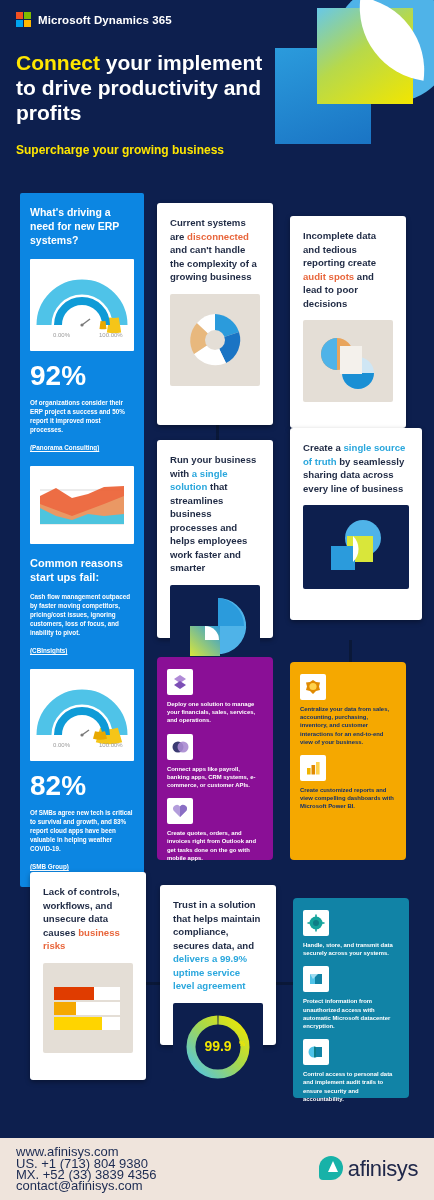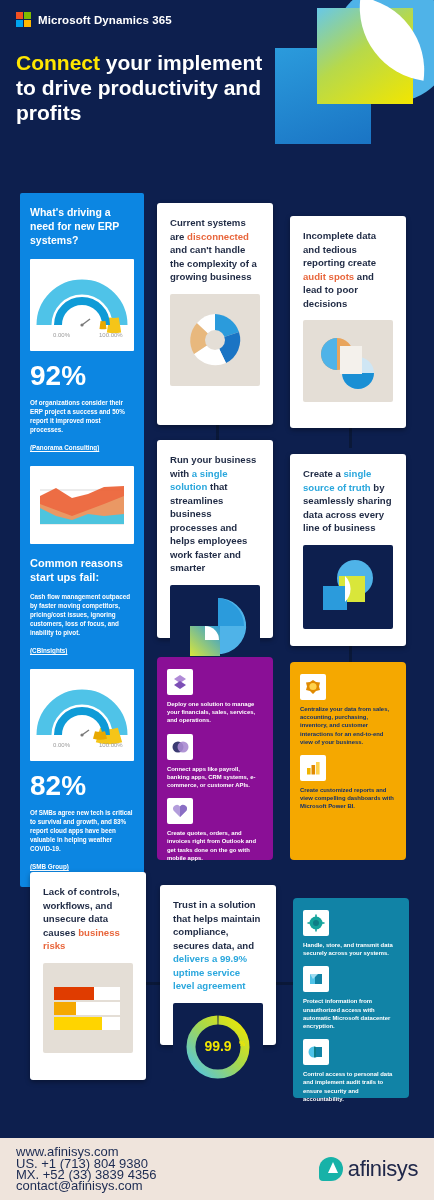--- a/index.html
+++ b/index.html
@@ -71,21 +71,21 @@
   .cpanel.orange .ctext{color:#12306b;}
   .cpanel.teal .ctext{color:#ffffff;}
 
   
   .conn{position:absolute;background:#0a1838;}
 
   
   .footer{position:absolute;left:0;bottom:0;width:434px;height:62px;background:#efe4dc;
      display:flex;align-items:center;justify-content:space-between;padding:0 16px;box-sizing:border-box;}
   .fcontact{color:#1c2b52;font-size:13px;line-height:11.4px;}
-  .flogo{display:flex;align-items:center;gap:5px;}
+  .flogo{display:flex;align-items:flex-start;gap:5px;}
   .flogo-mark{width:24px;height:24px;border-radius:50% 50% 50% 4px;background:#17b2a8;position:relative;}
   .flogo-mark:after{content:"";position:absolute;left:9px;top:5px;width:0;height:0;
      border-left:5px solid transparent;border-right:5px solid transparent;border-bottom:11px solid #fff;}
   .flogo-text{color:#20284a;font-size:22px;letter-spacing:-.4px;}
 </style>
 </head>
 <body>
 
 <div class="page">
 
@@ -101,20 +101,21 @@
           <i></i>
           <i></i>
           <i></i>
           <i></i>
         </span>
       <span class="ms-name">Microsoft Dynamics 365</span>
     </div>
     <div class="hl-title">
       <span class="accent">Connect</span><span> your implement to drive productivity and profits</span>
     </div>
+    <div class="hl-sub">Supercharge your growing business</div>
   </div>
 
   <div class="col-left">
     <div class="blue-panel">
 
       <div class="bp-title">What's  driving a need for new ERP systems?</div>
       <div class="bp-chart">
         <svg width="100" height="76" viewBox="0 0 100 76">
           <path d="M12 58 A38 38 0 0 1 88 58" fill="none" stroke="#4fc3e8" stroke-width="15"></path>
           <path d="M76 58 A38 38 0 0 0 88 58" fill="none" stroke="#f5c518" stroke-width="15"></path>
@@ -216,21 +217,21 @@
             <linearGradient id="g1" x1="0" y1="1" x2="1" y2="0">
           <stop offset="0%" stop-color="#d9e63a"></stop>
               <stop offset="100%" stop-color="#2b9bdc"></stop>
         </linearGradient>
           </defs>
         <path d="M27 34 A14 14 0 0 1 41 48 L27 48 Z" fill="#ffffff"></path>
       </svg>
     </div>
   </div>
 
-  <div class="fcard" style="left:290px;top:454px;width:116px;height:192px;">
+  <div class="fcard" style="left:290px;top:428px;width:132px;height:192px;">
     <h3>
       <span>Create a </span><span class="cool">single source of truth</span><span> by seamlessly sharing data across every line of business</span>
     </h3>
     <div class="fimg navy" style="height:84px;">
       <svg width="74" height="66" viewBox="0 0 74 66">
         <circle cx="44" cy="24" r="18" fill="#4fb3e8"></circle>
         <rect x="28" y="22" width="26" height="26" fill="#d9e63a"></rect>
         <rect x="12" y="32" width="24" height="24" fill="#2b9bdc"></rect>
         <path d="M34 22 A18 18 0 0 1 34 48 Z" fill="#ffffff"></path>
       </svg>

